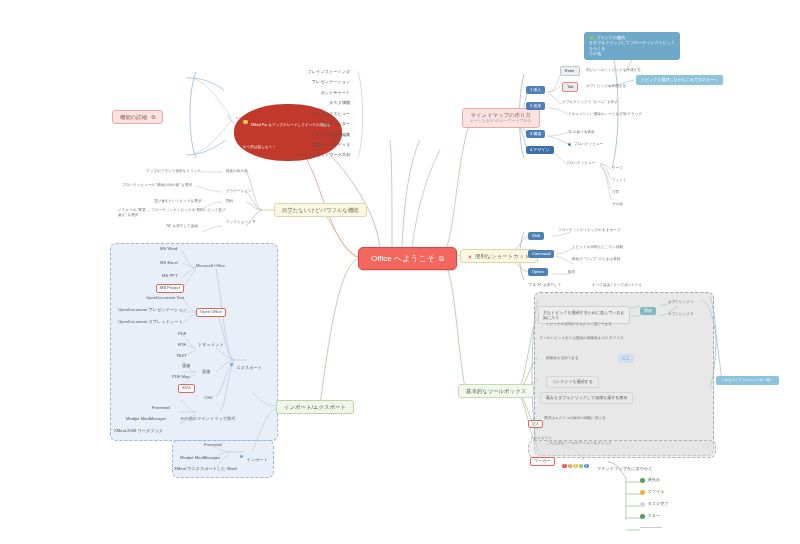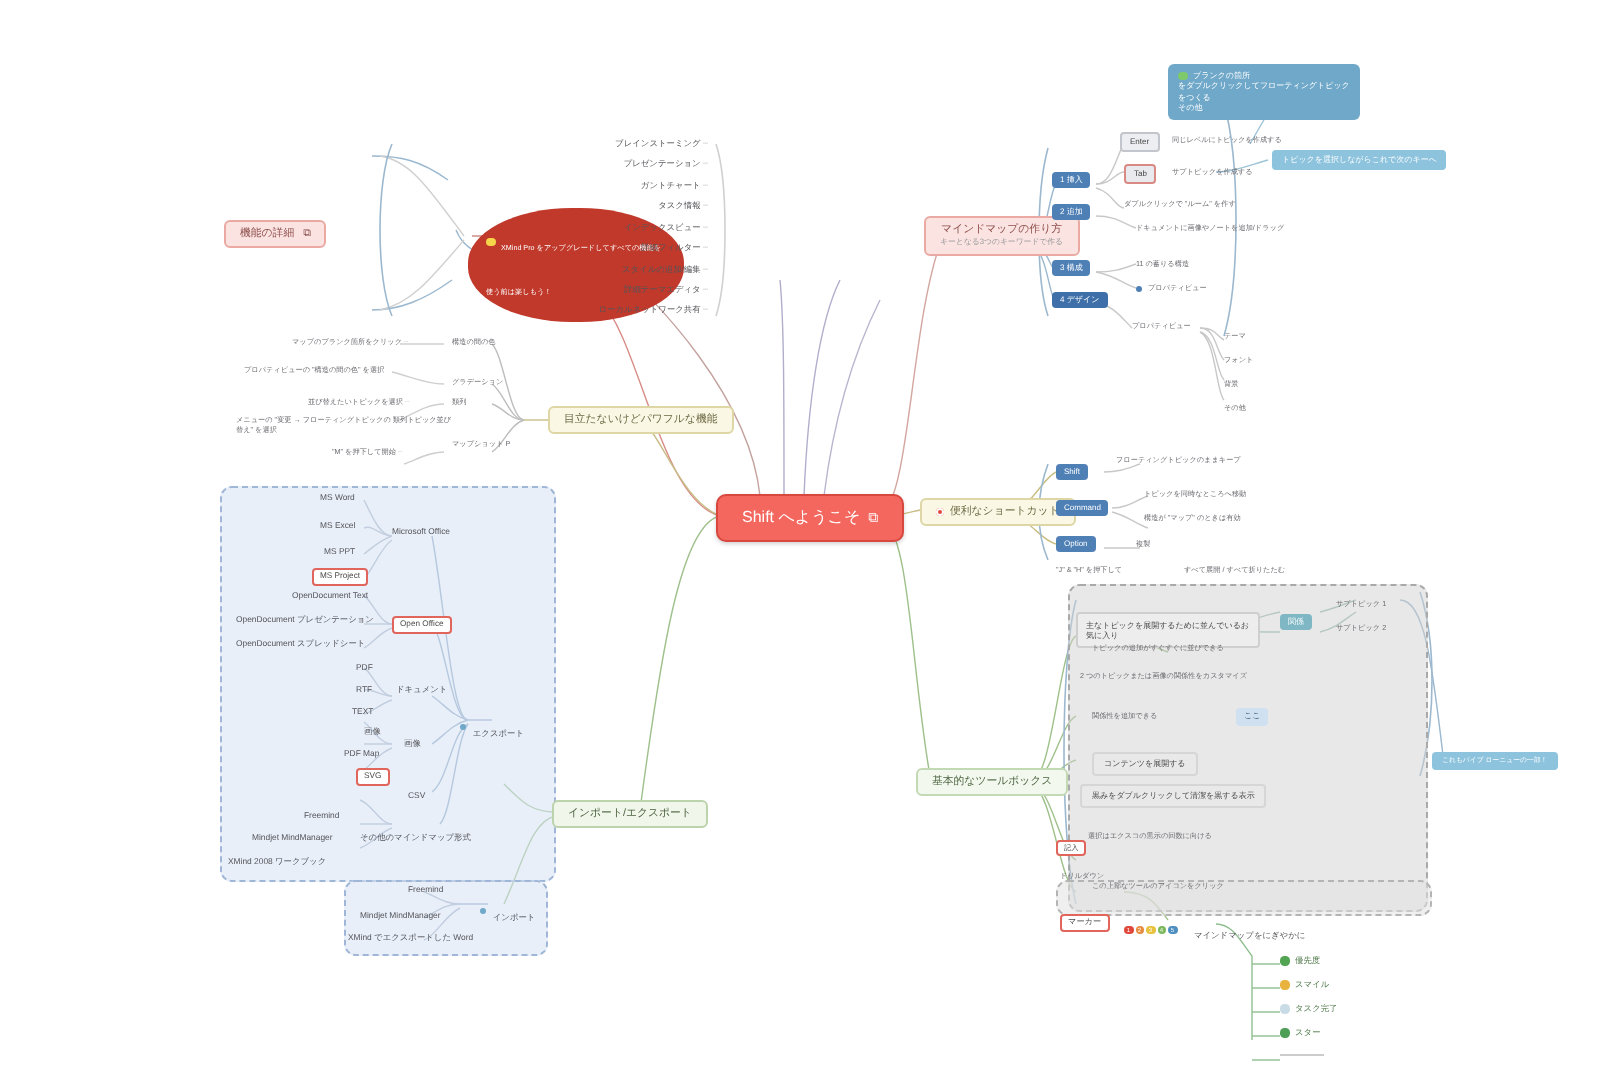--- a/index.html
+++ b/index.html
@@ -174,21 +174,21 @@
       <path d="M710 296 C718 320 718 360 710 388"></path>
     </g>
   </svg>
 
   <div class="boundary-blue" style="left:110px;top:243px;width:166px;height:196px;"></div>
   <div class="boundary-blue" style="left:172px;top:440px;width:100px;height:36px;"></div>
   <div class="boundary-grey" style="left:534px;top:292px;width:178px;height:162px;"></div>
   <div class="boundary-grey2" style="left:528px;top:440px;width:186px;height:16px;"></div>
 
   <div class="node central" style="left:358px;top:247px;">
-    <span>Shift へようこそ</span><span class="ext">⧉</span>
+    <span>Office へようこそ</span><span class="ext">⧉</span>
   </div>
 
   <div class="node" style="left:234px;top:104px;">
     <div style="background:#c0392b;border-radius:48%;padding:6px 9px;max-width:90px;white-space:normal;line-height:1.4;">
       <span class="mk" style="background:#f7d54a;"></span><span style="font-size:3.6px;color:#fff;">XMind Pro をアップグレードしてすべての機能を使う前は楽しもう！</span>
     </div>
   </div>
 
   <div class="node pill pill-pink" style="left:112px;top:110px;">
     <span>機能の詳細</span>

